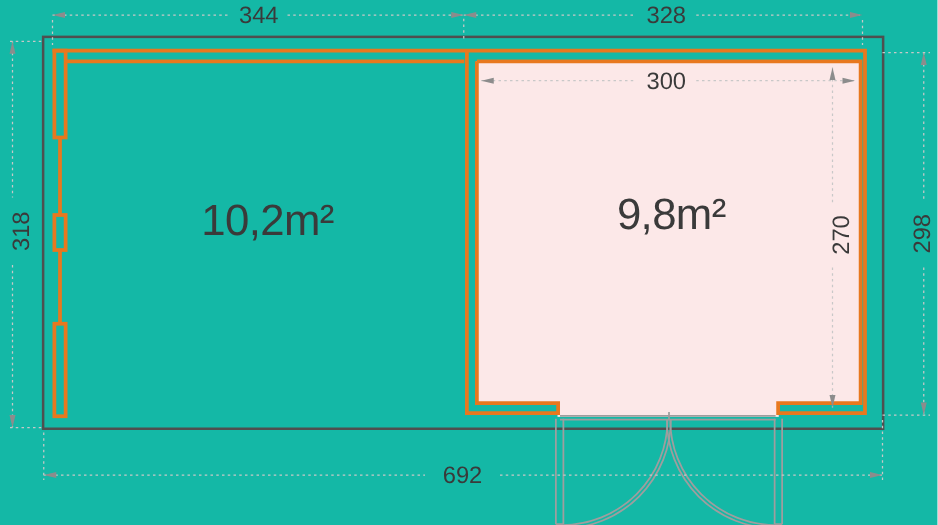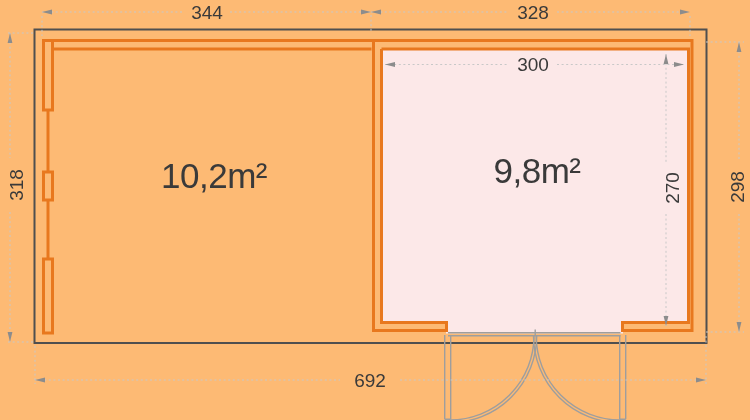--- a/index.html
+++ b/index.html
@@ -1,16 +1,16 @@
 <!DOCTYPE html>
 <html><head>
 <meta charset="utf-8">
 <style>
   html, body { margin: 0; padding: 0; background: #ffffff; }
-  .stage { position: relative; width: 750px; height: 420px; background: #fdba74; overflow: hidden; }
+  .stage { position: relative; width: 750px; height: 420px; background: #14b8a6; overflow: hidden; }
   svg { font-family: "Liberation Sans", sans-serif; display: block; }
   .dim-line   { stroke: #c8c8c8; stroke-width: 1; fill: none; stroke-dasharray: 2 2.6; }
   .dim-arrow  { fill: #8c8c8c; stroke: none; }
   .dim-text   { fill: #3a3a3a; font-size: 19px; text-anchor: middle; }
   .area-text  { fill: #3a3a3a; font-size: 35px; text-anchor: middle; letter-spacing: -0.5px; }
   .wall       { stroke: #E8781E; stroke-width: 3; fill: none; }
   .outline    { stroke: #4f4f4f; stroke-width: 2; fill: none; }
   .door       { stroke: #9e9e9e; stroke-width: 1.4; fill: none; }
   .fill-pink  { fill: #FCE8E8; stroke: none; }
 </style>

